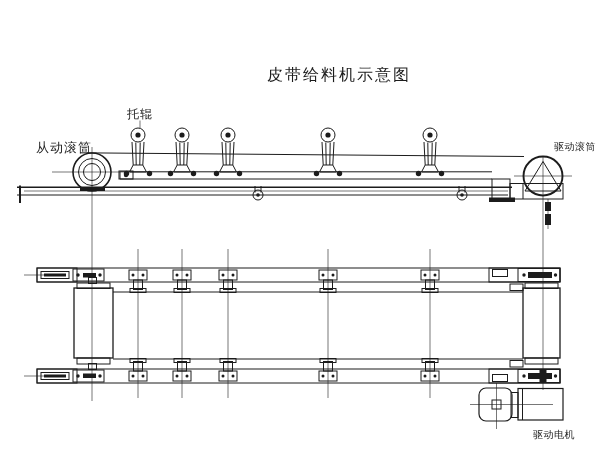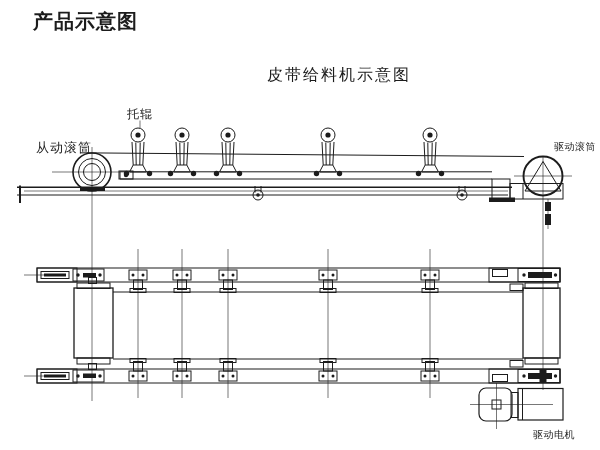--- a/index.html
+++ b/index.html
@@ -26,21 +26,20 @@
   }
   .dwg-title { font-size:16px; letter-spacing:2px; }
   .lbl-md { font-size:12px; letter-spacing:1px; }
   .lbl-sm { font-size:10px; letter-spacing:0.5px; }
 </style>
 </head>
 <body>
 
 <div class="stage">
 
-  <h1 class="page-title">产品示意图</h1>
 
   <svg class="drawing" width="600" height="450" viewBox="0 0 600 450">
 
     <defs>
 
       <g id="idler">
         <circle cx="0" cy="-37" r="7" class="ln"></circle>
         <circle cx="0" cy="-37" r="2.6" class="fl"></circle>
         <path class="ln" d="M-6,-30 L-4.8,-7 M-2.2,-29.5 L-1.8,-7 M2.2,-29.5 L1.8,-7 M6,-30 L4.8,-7"></path>
         <path class="ln" d="M-4.8,-7 L-8.5,0 M4.8,-7 L8.5,0 M-8.5,0 H8.5 M-4.8,-7 H4.8"></path>

